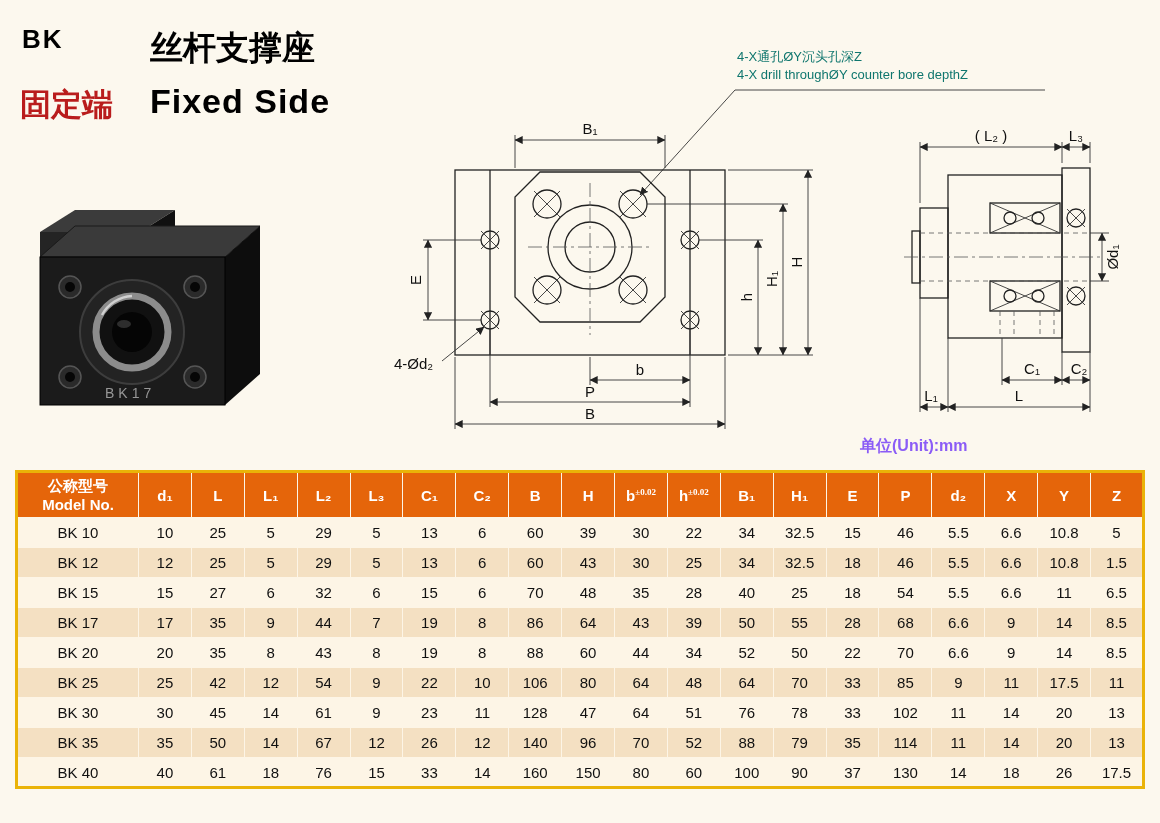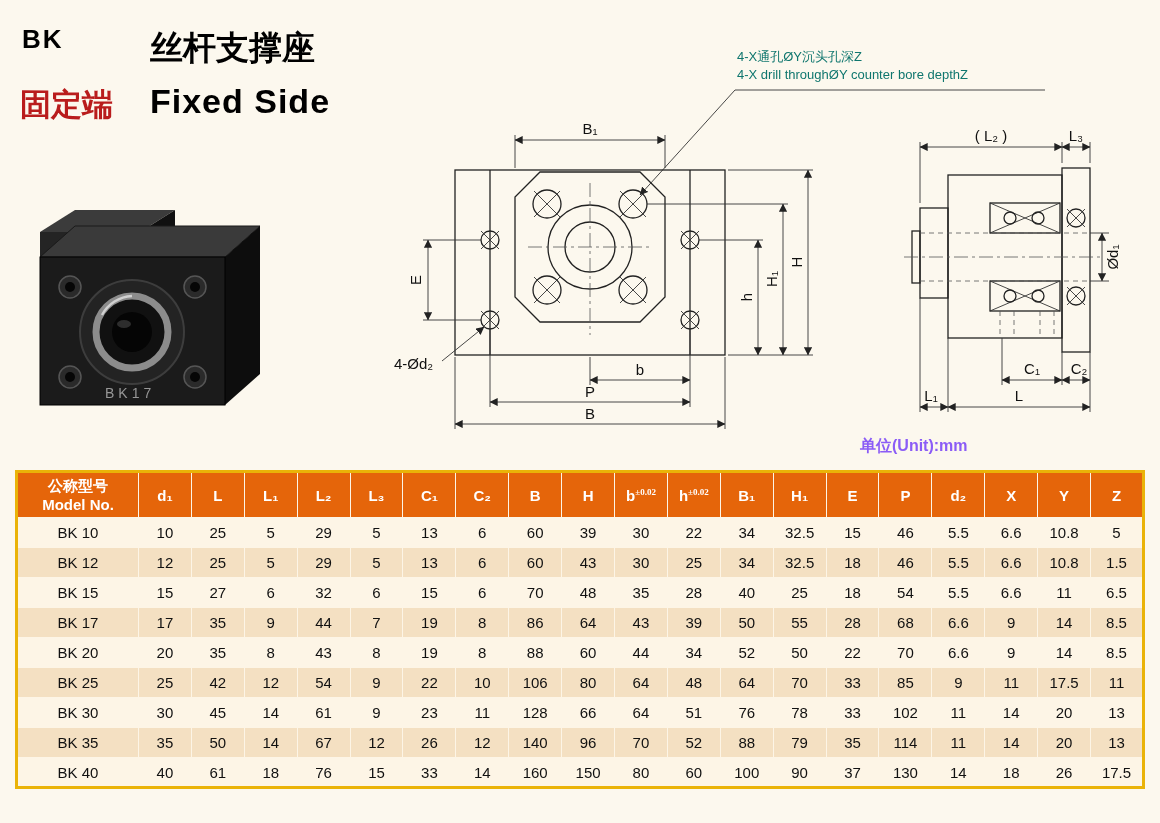--- a/index.html
+++ b/index.html
@@ -424,21 +424,21 @@
         <tr>
           <td>BK 30</td>
           <td>30</td>
           <td>45</td>
           <td>14</td>
           <td>61</td>
           <td>9</td>
           <td>23</td>
           <td>11</td>
           <td>128</td>
-          <td>66</td>
+          <td>47</td>
           <td>64</td>
           <td>51</td>
           <td>76</td>
           <td>78</td>
           <td>33</td>
           <td>102</td>
           <td>11</td>
           <td>14</td>
           <td>20</td>
           <td>13</td>

